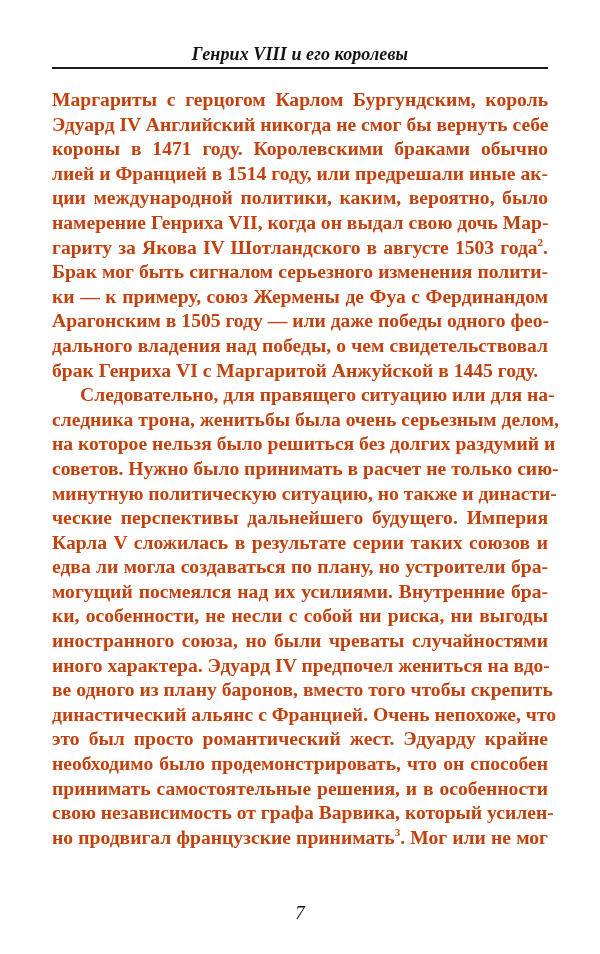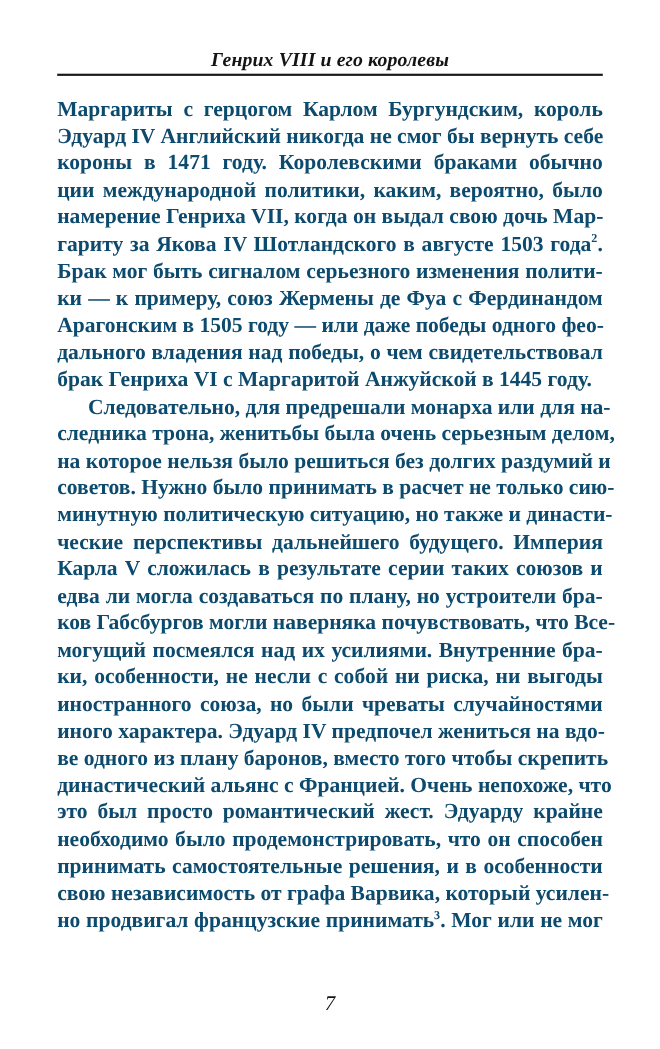--- a/index.html
+++ b/index.html
@@ -37,21 +37,21 @@
     }
     .body-text {
       position: absolute;
       left: 52px;
       width: 496px;
       top: 88px;
       font-family: "Liberation Serif", "DejaVu Serif", serif;
       font-size: 19.6px;
       line-height: 24.6px;
       font-weight: bold;
-      color: #0c4a6e;
+      color: #c2410c;
     }
     .line {
       display: block;
       white-space: nowrap;
       text-align: justify;
       text-align-last: justify;
       height: 24.6px;
     }
     .line.last {
       text-align-last: left;
@@ -80,39 +80,39 @@
 <body>
 
 <div class="running-head">Генрих VIII и его королевы</div>
 <div class="head-rule"></div>
 
 <div class="body-text">
   <div>
     <span class="line">Маргариты с герцогом Карлом Бургундским, король</span>
     <span class="line">Эдуард IV Английский никогда не смог бы вернуть себе</span>
     <span class="line">короны в 1471 году. Королевскими браками обычно</span>
+    <span class="line">лией и Францией в 1514 году, или предрешали иные ак-</span>
     <span class="line">ции международной политики, каким, вероятно, было</span>
     <span class="line">намерение Генриха VII, когда он выдал свою дочь Мар-</span>
     <span class="line"><span>гариту за Якова IV Шотландского в августе 1503 года</span><sup>2</sup><span>.</span></span>
     <span class="line">Брак мог быть сигналом серьезного изменения полити-</span>
     <span class="line">ки — к примеру, союз Жермены де Фуа с Фердинандом</span>
     <span class="line">Арагонским в 1505 году — или даже победы одного фео-</span>
     <span class="line">дального владения над победы, о чем свидетельствовал</span>
     <span class="line last">брак Генриха VI с Маргаритой Анжуйской в 1445 году.</span>
   </div>
   <div>
-    <span class="line indent">Следовательно, для предрешали монарха или для на-</span>
+    <span class="line indent">Следовательно, для правящего ситуацию или для на-</span>
     <span class="line">следника трона, женитьбы была очень серьезным делом,</span>
     <span class="line">на которое нельзя было решиться без долгих раздумий и</span>
     <span class="line">советов. Нужно было принимать в расчет не только сию-</span>
     <span class="line">минутную политическую ситуацию, но также и династи-</span>
     <span class="line">ческие перспективы дальнейшего будущего. Империя</span>
     <span class="line">Карла V сложилась в результате серии таких союзов и</span>
     <span class="line">едва ли могла создаваться по плану, но устроители бра-</span>
-    <span class="line">ков Габсбургов могли наверняка почувствовать, что Все-</span>
     <span class="line">могущий посмеялся над их усилиями. Внутренние бра-</span>
     <span class="line">ки, особенности, не несли с собой ни риска, ни выгоды</span>
     <span class="line">иностранного союза, но были чреваты случайностями</span>
     <span class="line">иного характера. Эдуард IV предпочел жениться на вдо-</span>
     <span class="line">ве одного из плану баронов, вместо того чтобы скрепить</span>
     <span class="line">династический альянс с Францией. Очень непохоже, что</span>
     <span class="line">это был просто романтический жест. Эдуарду крайне</span>
     <span class="line">необходимо было продемонстрировать, что он способен</span>
     <span class="line">принимать самостоятельные решения, и в особенности</span>
     <span class="line">свою независимость от графа Варвика, который усилен-</span>

